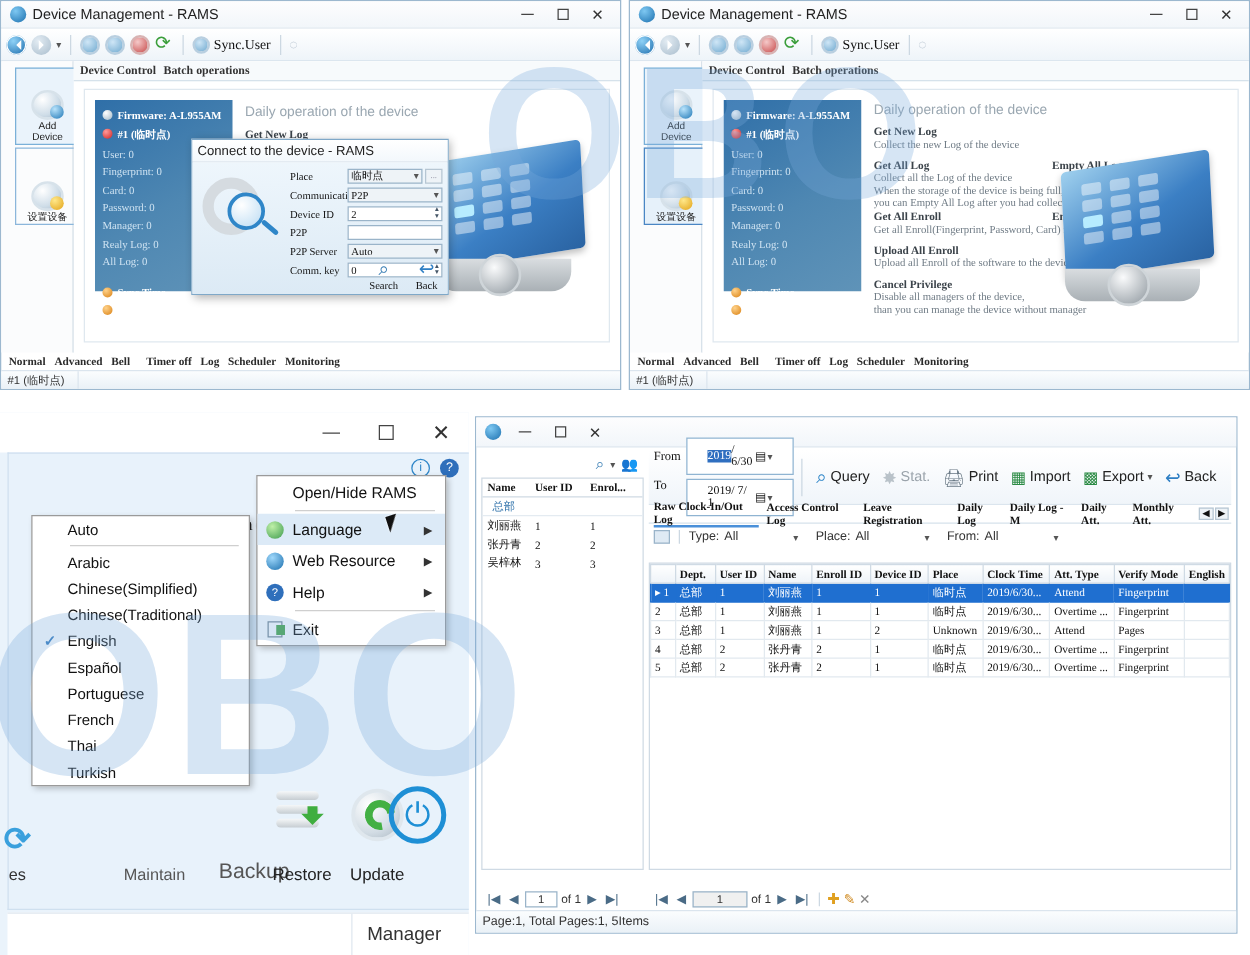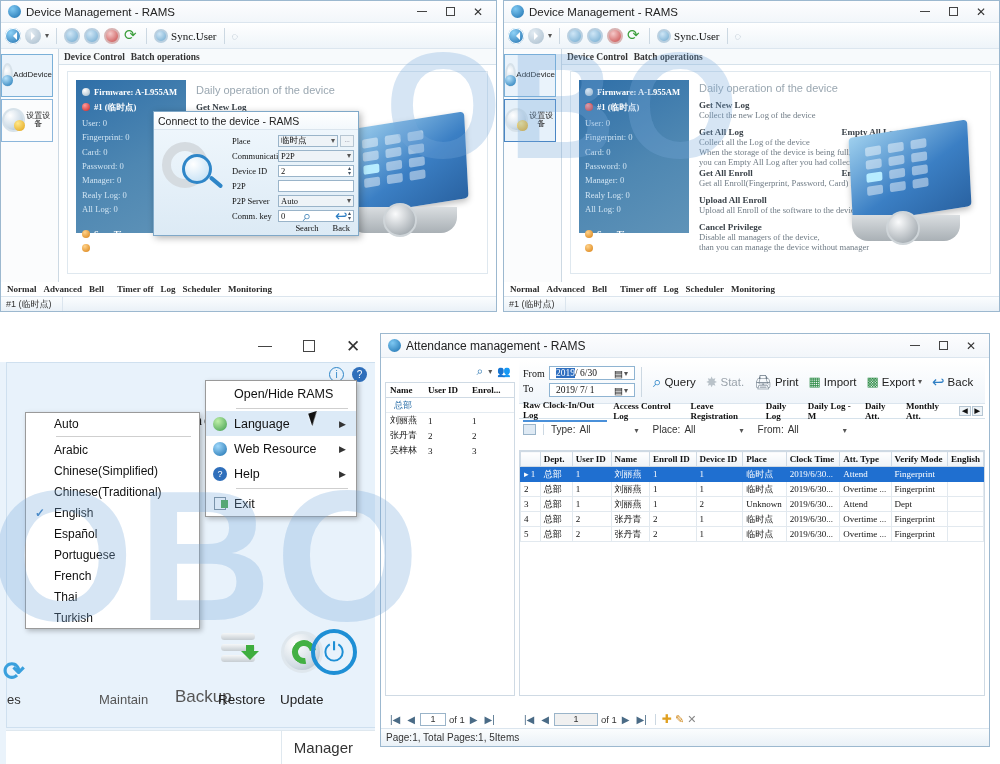--- a/index.html
+++ b/index.html
@@ -36,22 +36,22 @@
   .nav-fwd:after{content:"";position:absolute;left:6px;top:4px;border:4px solid transparent;border-left-color:#fff;}
   .gearicon { width:16px; height:16px; border-radius:50%;
     background:radial-gradient(circle at 35% 30%,#cfe6f6,#6fa9cf); border:2px solid #b9cfe0;}
   .gearicon.red { background:radial-gradient(circle at 35% 30%,#f5c9c9,#c74a4a); border-color:#d8b3b3;}
   .refresh { width:15px; height:15px; color:#3a9e3a; font-size:15px; line-height:14px; }
   .syncusr { display:flex; align-items:center; gap:3px; font-size:11px;font-family:Liberation Serif, serif; }
   .sep { width:1px; height:16px; background:#ccd8e2; margin:0 3px; }
 
   .sidebar { position:absolute; left:0; top:0; bottom:0; width:58px; background:#fbfcfd;
     border-right:1px solid #cdd9e3; padding-top:3px; }
-  .side-item { width:52px; height:43px; margin:2px 0; border:1px solid transparent;
-     display:flex; flex-direction:row; align-items:center; justify-content:flex-end; font-size:8px;
+  .side-item { width:52px; height:62px; margin:2px 11px; border:1px solid transparent;
+     display:flex; flex-direction:column; align-items:center; justify-content:flex-end; font-size:8px;
      color:#222; line-height:1.05; text-align:center; padding-bottom:1px; }
   .side-item.sel { border-color:#7ab0d8; background:#eaf3fb; }
   .side-gear { width:26px; height:24px; border-radius:50%;
      background:radial-gradient(circle at 32% 28%,#ffffff,#cfdde8 60%,#a2b6c6);
      border:2px solid #d7e2ea; margin-bottom:1px; position:relative;}
   .side-gear:after{content:"";position:absolute;right:-2px;bottom:-1px;width:11px;height:11px;border-radius:50%;
      background:radial-gradient(circle at 35% 30%,#b9e3fb,#1d76b5);}
   .side-gear.yellow:after{background:radial-gradient(circle at 35% 30%,#ffe88a,#e2a317);}
 
   .subtabs { height:16px; border-bottom:1px solid #d6e2eb; background:#f7fafc;
@@ -110,21 +110,21 @@
   .langmenu .chk { color:#3a7fc1; font-weight:bold; }
 
   .powerbtn { width:46px; height:46px; border-radius:50%; border:4px solid #1e8fd5;
      display:flex; align-items:center; justify-content:center; color:#1e8fd5; font-size:26px; }
 
   
   .att-toolbar { display:flex; align-items:center; height:44px; border-bottom:1px solid #dbe5ee;
      background:linear-gradient(#ffffff,#f0f5fa); }
   .dategrp { font-family:"Liberation Serif",serif; font-size:10px; }
   .datefield { display:inline-flex; align-items:center; border:1px solid #8fb4d2; background:#fff;
-     height:14px; width:86px; padding:0 6px; font-size:9.5px; }
+     height:30px; width:86px; padding:0 16px; font-size:9.5px; }
   .datefield .sel { background:#2f6fc0; color:#fff; }
   .spin { margin-left:auto; display:flex; align-items:center; gap:1px; }
   .tbtn { display:flex; align-items:center; gap:3px; font-size:11.5px; color:#222; padding:0 5px; }
   .tbtn.dis { color:#9aa3ab; }
   .ttabs { height:15px; display:flex; align-items:center; gap:6px; padding-left:4px;
      font-family:"Liberation Serif",serif; font-size:9px; font-weight:bold; border-bottom:1px solid #d6e2eb; }
   .ttabs .t.sel { border-bottom:2px solid #4a90d9; }
   .filters { height:16px; display:flex; align-items:flex-end; gap:4px; padding-left:4px; font-size:10px; color:#333; }
   .filters .fv { color:#333; }
   .caret { font-size:8px; color:#555; }
@@ -647,21 +647,20 @@
        display:flex;align-items:center;justify-content:flex-end;">
     <span style="padding:0 12px;font-size:15px;color:#333;border-left:1px solid #dfe8ef;height:100%;display:flex;align-items:center;">Manager</span>
     <span style="width:10px"></span>
   </div>
 </div>
 
 <div class="win" id="w4" style="left:380px; top:333px; width:610px; height:414px;">
 
   <div class="titlebar" style="height:24px">
     <span class="tb-icon"></span>
-    <span class="tb-title" style="font-size:12px">Attendance management - RAMS</span>
     <span class="wbtns">
       <span class="wbtn mn">
           <i></i>
         </span>
       <span class="wbtn sq">
           <i></i>
         </span>
       <span class="wbtn">✕</span>
     </span>
   </div>
@@ -820,21 +819,21 @@
           <tr>
             <td>3</td>
             <td>总部</td>
             <td>1</td>
             <td>刘丽燕</td>
             <td>1</td>
             <td>2</td>
             <td>Unknown</td>
             <td>2019/6/30...</td>
             <td>Attend</td>
-            <td>Dept</td>
+            <td>Pages</td>
             <td></td>
           </tr>
           <tr>
             <td>4</td>
             <td>总部</td>
             <td>2</td>
             <td>张丹青</td>
             <td>2</td>
             <td>1</td>
             <td>临时点</td>

